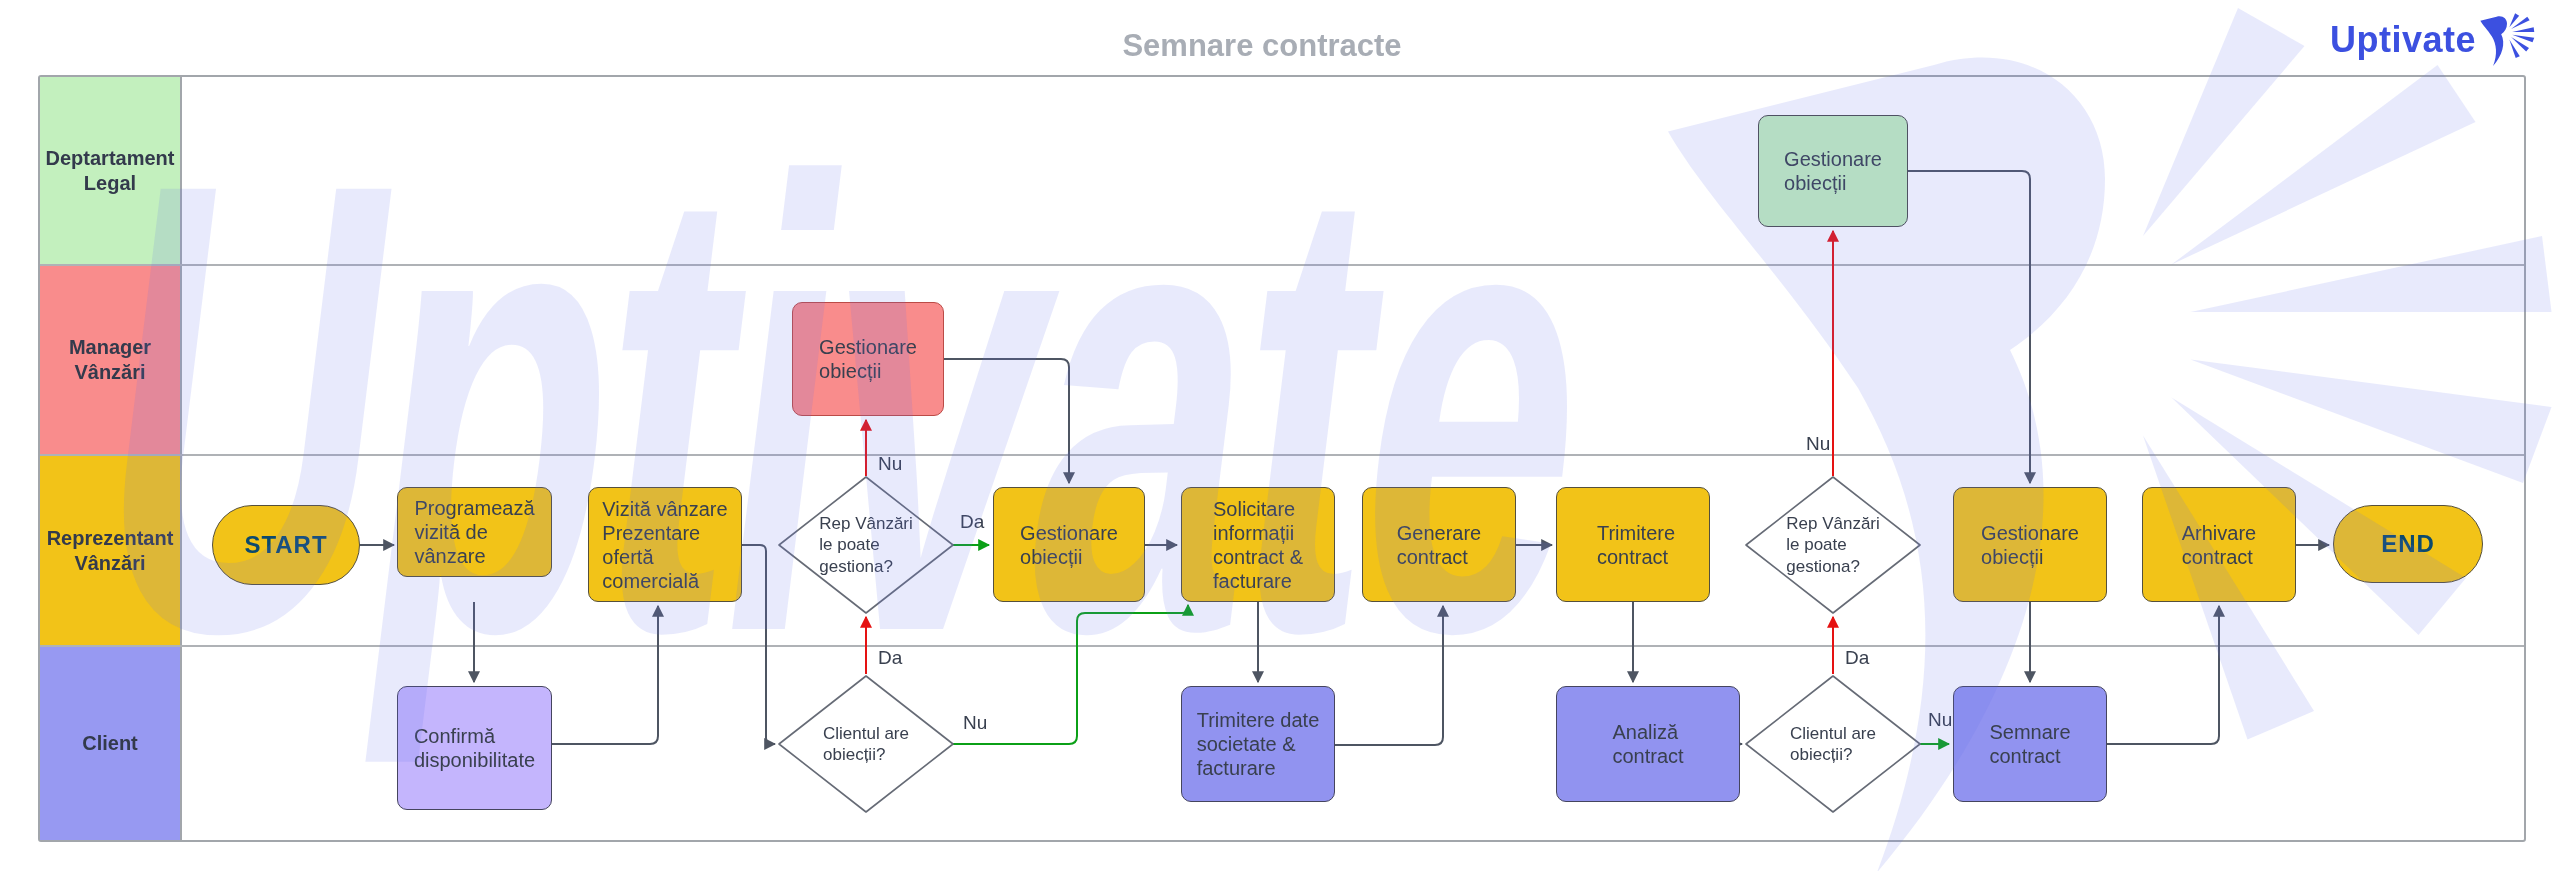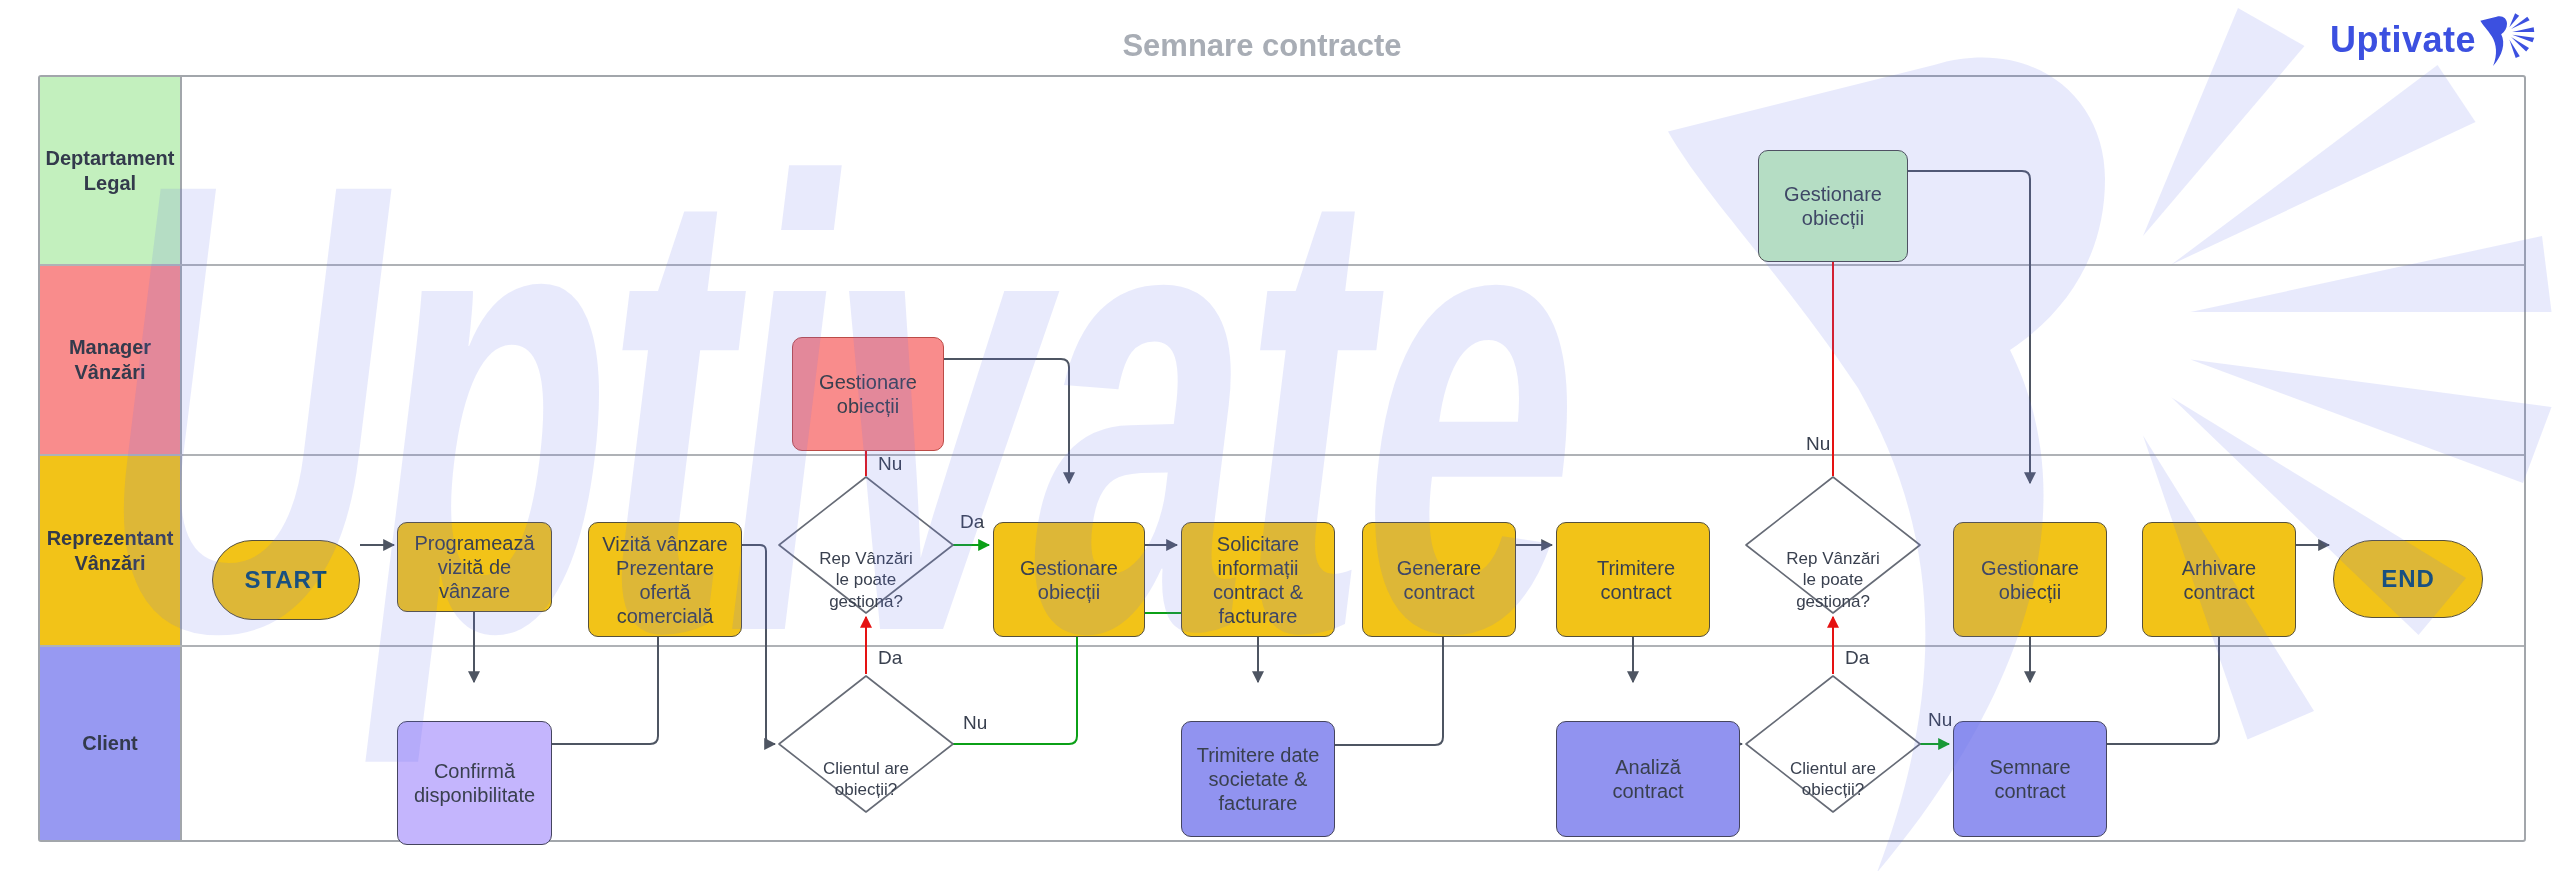--- a/index.html
+++ b/index.html
@@ -10,22 +10,22 @@
   .logo{position:absolute;top:10px;right:24px;display:flex;align-items:center;gap:2px;}
   .logo-text{font-size:36px;font-weight:600;color:#3C50E0;letter-spacing:.5px;}
   .pool{position:absolute;border:2px solid #A2A6AB;border-radius:3px;background:transparent;}
   .lane{position:absolute;left:0;width:100%;box-sizing:border-box;}
   .lane + .lane{border-top:2px solid #AFB2B6;}
   .lane-head{position:absolute;left:0;top:0;height:100%;box-sizing:border-box;
              border-right:2px solid #A2A6AB;display:flex;align-items:center;justify-content:center;
              text-align:center;font-weight:bold;font-size:20px;color:#333A4C;white-space:pre-line;line-height:1.25;}
   #edges{position:absolute;left:0;top:0;z-index:3;}
   .node{position:absolute;z-index:4;box-sizing:border-box;border-radius:10px;
-        display:flex;align-items:center;justify-content:center;text-align:center;
-        font-size:20px;color:#39404F;white-space:pre-line;line-height:1.2;margin-top:35px;}
+        display:flex;align-items:center;justify-content:center;
+        font-size:20px;color:#39404F;white-space:pre-line;line-height:1.2;}
   .node.term{border-radius:40px;font-size:24px;font-weight:bold;letter-spacing:1px;color:#0c4a6e;}
   .node.decision{background:transparent !important;border:none !important;font-size:17px;line-height:1.25;z-index:5;}
   .watermark{position:absolute;inset:0;z-index:9;pointer-events:none;overflow:hidden;}
   .wm-text{position:absolute;left:150px;top:88px;font-size:640px;font-weight:bold;line-height:1;
            letter-spacing:-10px;color:rgba(104,116,234,0.15);
            transform:skewX(-7deg) scaleX(0.60);transform-origin:0 0;white-space:nowrap;}
   .wm-bird{position:absolute;left:1630px;top:-30px;}
   .edge-label{font-size:19px;fill:#39404F;}
 </style>
 </head>

